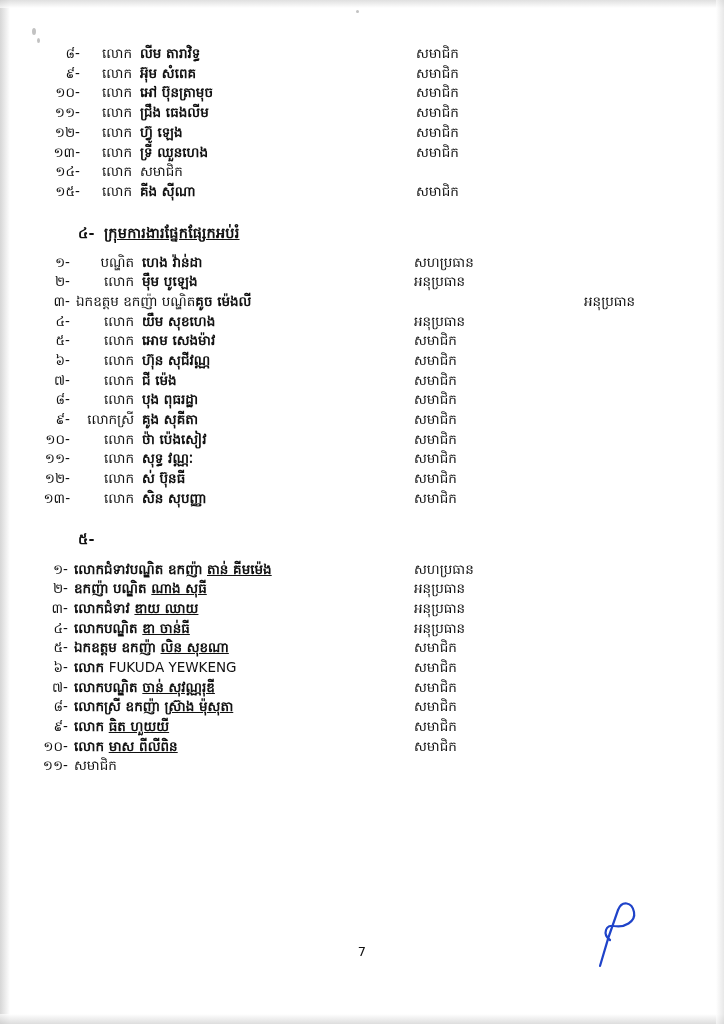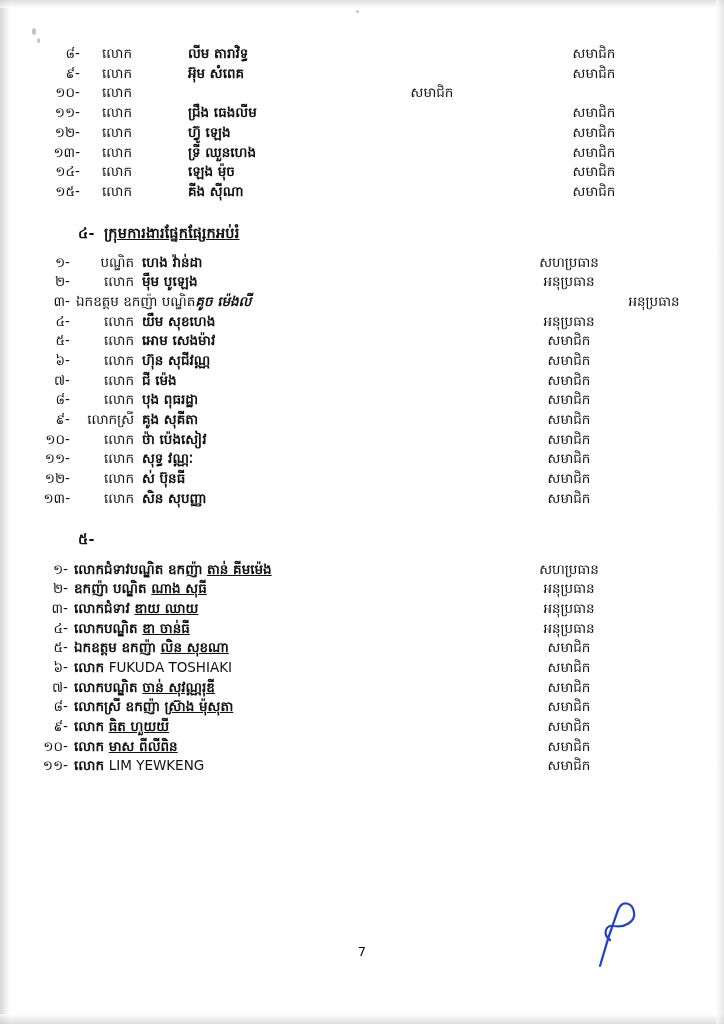--- a/index.html
+++ b/index.html
@@ -116,27 +116,26 @@
   }
   .row .name {
     width: 226px;
     flex: 0 0 226px;
     font-weight: bold;
     white-space: nowrap;
   }
   .row .role {
     flex: 1 1 auto;
     white-space: nowrap;
-    text-align: center;
   }
 
   
   .group-a .num { width: 86px; flex: 0 0 86px; }
   .group-a .title { width: 54px; flex: 0 0 54px; }
-  .group-a .name { width: 276px; flex: 0 0 276px; margin-left: 48px; }
+  .group-a .name { width: 276px; flex: 0 0 276px; }
 
   .group-b .num { width: 76px; flex: 0 0 76px; }
   .group-b .title { width: 66px; flex: 0 0 66px; text-align: right; }
   .group-b .name { width: 272px; flex: 0 0 272px; }
 
   .group-c .num { width: 74px; flex: 0 0 74px; }
   .group-c .combined {
     width: 340px;
     flex: 0 0 340px;
     white-space: nowrap;
@@ -189,20 +188,21 @@
       </div>
       <div class="row group-a">
         <span class="num">៩-</span>
         <span class="title">លោក</span>
         <span class="name">អ៊ុម សំពេគ</span>
         <span class="role">សមាជិក</span>
       </div>
       <div class="row group-a">
         <span class="num">១០-</span>
         <span class="title">លោក</span>
+        <span class="name">អៅ ប៊ុនត្រាមុច</span>
         <span class="role">សមាជិក</span>
       </div>
       <div class="row group-a">
         <span class="num">១១-</span>
         <span class="title">លោក</span>
         <span class="name">ជ្រឹង ធេងលីម</span>
         <span class="role">សមាជិក</span>
       </div>
       <div class="row group-a">
         <span class="num">១២-</span>
@@ -212,21 +212,20 @@
       </div>
       <div class="row group-a">
         <span class="num">១៣-</span>
         <span class="title">លោក</span>
         <span class="name">ទ្រី ឈួនហេង</span>
         <span class="role">សមាជិក</span>
       </div>
       <div class="row group-a">
         <span class="num">១៤-</span>
         <span class="title">លោក</span>
-        <span class="name">ឡេង ម៉ុច</span>
         <span class="role">សមាជិក</span>
       </div>
       <div class="row group-a">
         <span class="num">១៥-</span>
         <span class="title">លោក</span>
         <span class="name">គីង ស៊ីណា</span>
         <span class="role">សមាជិក</span>
       </div>
     </div>
 
@@ -244,21 +243,21 @@
       </div>
       <div class="row group-b">
         <span class="num">២-</span>
         <span class="title">លោក</span>
         <span class="name">ម៉ឹម បូឡេង</span>
         <span class="role">អនុប្រធាន</span>
       </div>
       <div class="row group-b">
         <span class="num">៣-</span>
         <span class="title" style="width:auto;flex:0 0 auto;padding-right:0;">ឯកឧត្តម ឧកញ៉ា បណ្ឌិត</span>
-        <span class="name" style="width:auto;flex:1 1 auto;font-style:italic;">គូច ម៉េងលី</span>
+        <span class="name" style="width:auto;flex:1 1 auto;">គូច ម៉េងលី</span>
         <span class="role" style="flex:0 0 140px;">អនុប្រធាន</span>
       </div>
       <div class="row group-b">
         <span class="num">៤-</span>
         <span class="title">លោក</span>
         <span class="name">យឹម សុខហេង</span>
         <span class="role">អនុប្រធាន</span>
       </div>
       <div class="row group-b">
         <span class="num">៥-</span>
@@ -341,21 +340,21 @@
         <span class="combined"><span class="lead">លោកបណ្ឌិត </span><span class="bold">ឌា ចាន់ធី</span><span class="latin"></span></span>
         <span class="role">អនុប្រធាន</span>
       </div>
       <div class="row group-c">
         <span class="num">៥-</span>
         <span class="combined"><span class="lead">ឯកឧត្តម ឧកញ៉ា </span><span class="bold">លិន សុខណា</span><span class="latin"></span></span>
         <span class="role">សមាជិក</span>
       </div>
       <div class="row group-c">
         <span class="num">៦-</span>
-        <span class="combined"><span class="lead">លោក </span><span class="bold"></span><span class="latin">FUKUDA TOSHIAKI</span></span>
+        <span class="combined"><span class="lead">លោក </span><span class="bold"></span><span class="latin">FUKUDA YEWKENG</span></span>
         <span class="role">សមាជិក</span>
       </div>
       <div class="row group-c">
         <span class="num">៧-</span>
         <span class="combined"><span class="lead">លោកបណ្ឌិត </span><span class="bold">ចាន់ សុវណ្ណរុឌី</span><span class="latin"></span></span>
         <span class="role">សមាជិក</span>
       </div>
       <div class="row group-c">
         <span class="num">៨-</span>
         <span class="combined"><span class="lead">លោកស្រី ឧកញ៉ា </span><span class="bold">ស្រ៊ាង ម៉ុសុតា</span><span class="latin"></span></span>
@@ -366,21 +365,20 @@
         <span class="combined"><span class="lead">លោក </span><span class="bold">ធិត ហួយយី</span><span class="latin"></span></span>
         <span class="role">សមាជិក</span>
       </div>
       <div class="row group-c">
         <span class="num">១០-</span>
         <span class="combined"><span class="lead">លោក </span><span class="bold">មាស ពីលីពិន</span><span class="latin"></span></span>
         <span class="role">សមាជិក</span>
       </div>
       <div class="row group-c">
         <span class="num">១១-</span>
-        <span class="combined"><span class="lead">លោក </span><span class="bold"></span><span class="latin">LIM YEWKENG</span></span>
         <span class="role">សមាជិក</span>
       </div>
     </div>
 
   </div>
 
   <div class="page-number">7</div>
 
   <svg class="signature" viewBox="0 0 58 70" xmlns="http://www.w3.org/2000/svg">
     <path d="M8 66 C14 44, 20 26, 26 10 C30 0, 40 2, 42 12 C44 22, 32 28, 22 26 C14 24, 10 34, 18 40" fill="none" stroke="#1f43c9" stroke-width="2.2" stroke-linecap="round"></path>

